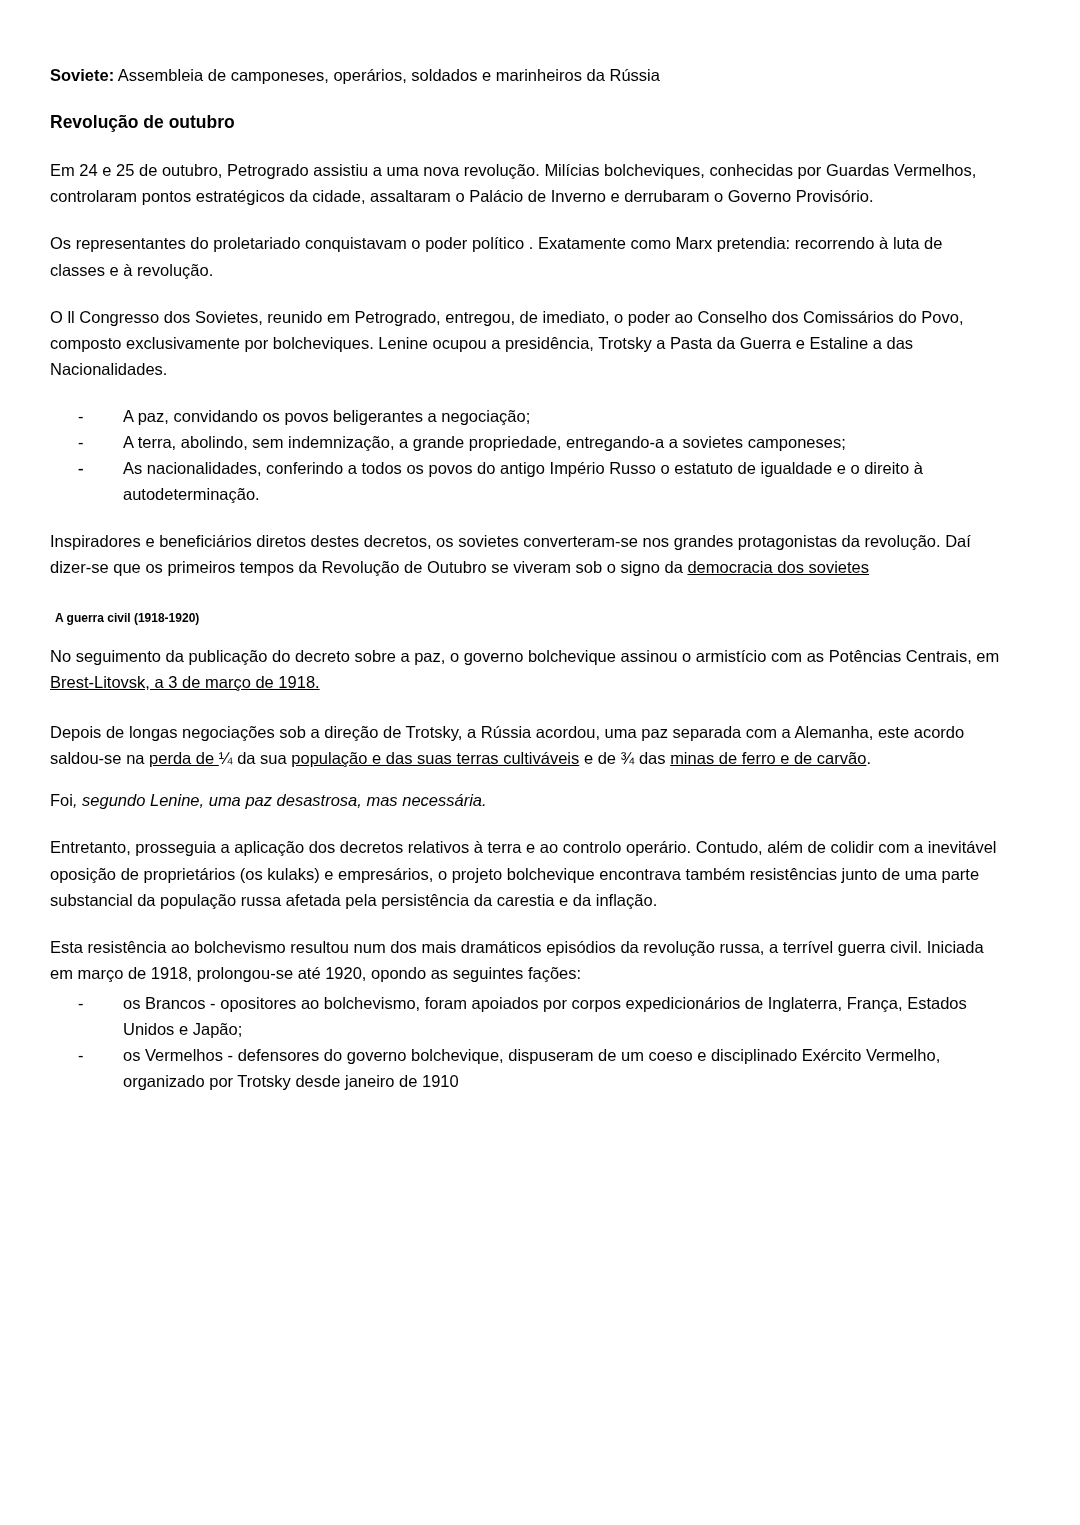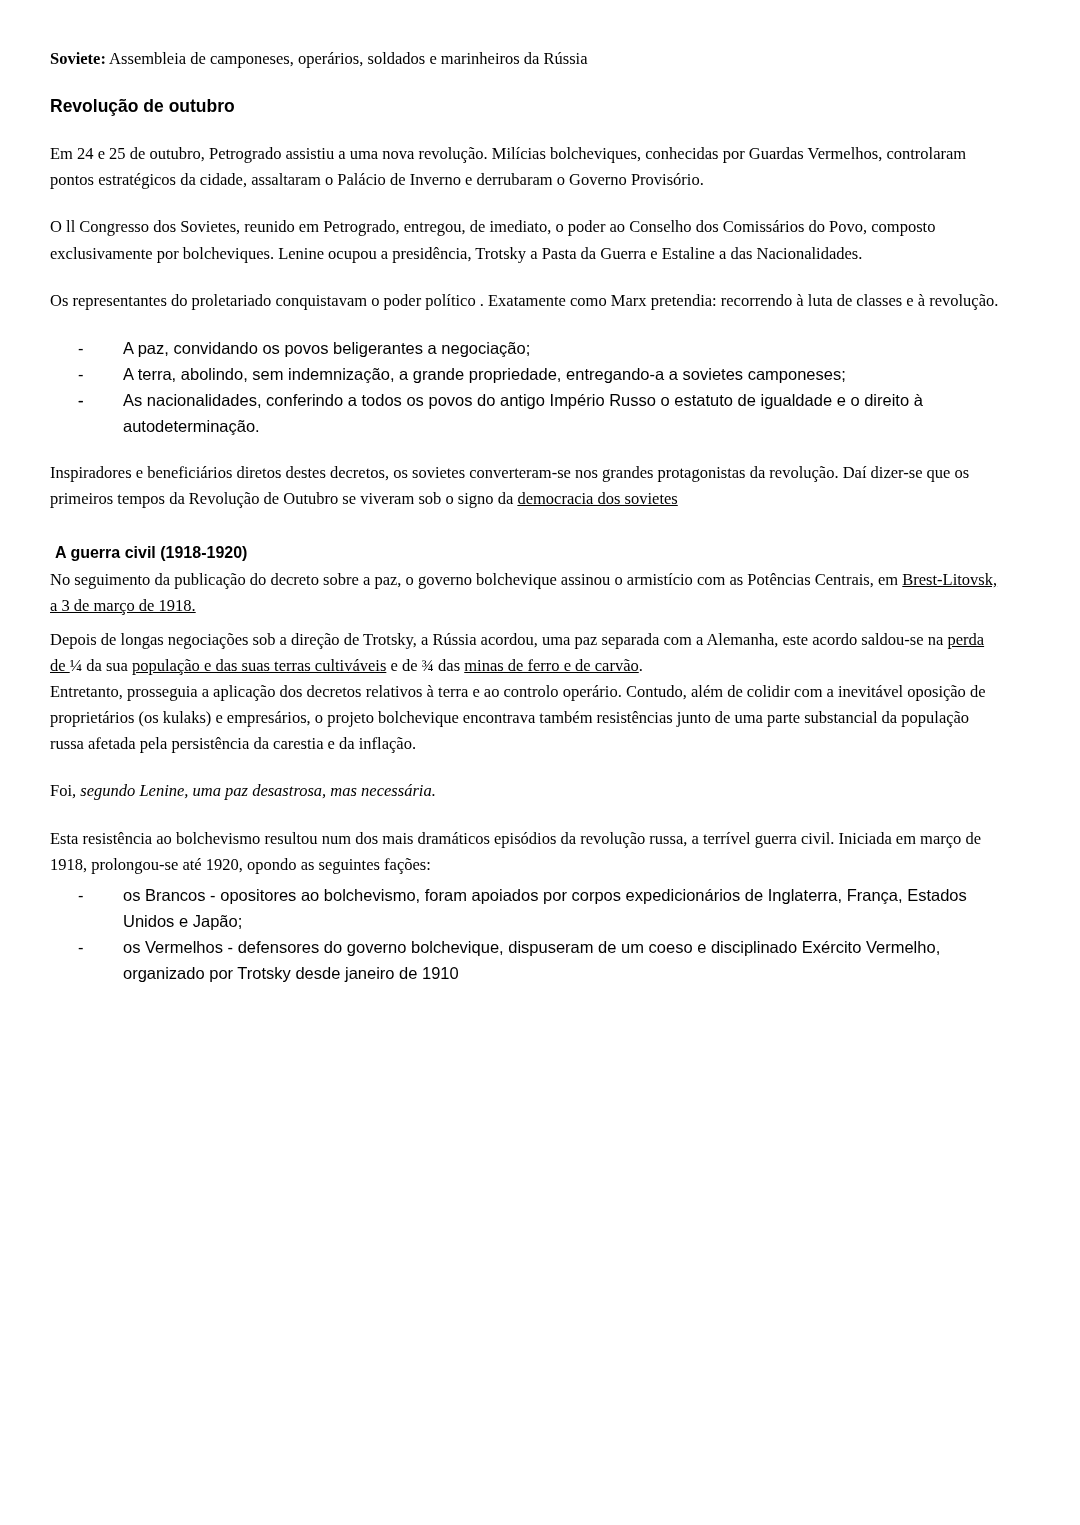--- a/index.html
+++ b/index.html
@@ -17,40 +17,39 @@
     box-sizing: border-box;
     padding: 46px 78px 40px 50px;
     background: #ffffff;
     position: relative;
   }
   .doc {
     font-size: 16.5px;
     line-height: 1.58;
   }
   p {
-    margin: 0 0 21px 0;
-    font-family: Liberation Serif, serif;
+    margin: 16px 0 21px 0;
   }
   p.tight {
     margin-bottom: 0;
   }
   p.tight2 {
     margin-bottom: 4px;
   }
   .bold {
     font-weight: bold;
   }
   h2.heading {
     font-size: 17.5px;
     font-weight: bold;
     margin: 0 0 22px 0;
     line-height: 1.5;
   }
   h2.heading-civil {
-    font-size: 16px;
+    font-size: 12px;
     font-weight: bold;
     margin: 0 0 2px 0;
     line-height: 1.5;
     padding-left: 5px;
   }
   .u {
     text-decoration: underline;
   }
   .it {
     font-style: italic;
@@ -82,23 +81,23 @@
   <div class="doc">
 
     <p>
       <span class="bold">Soviete:</span><span> Assembleia de camponeses, operários, soldados e marinheiros da Rússia</span>
     </p>
 
     <h2 class="heading">Revolução de outubro</h2>
 
     <p>Em 24 e 25 de outubro, Petrogrado assistiu a uma nova revolução. Milícias bolcheviques, conhecidas por Guardas Vermelhos, controlaram pontos estratégicos da cidade, assaltaram o Palácio de Inverno e derrubaram o Governo Provisório.</p>
 
+    <p>Os representantes do proletariado conquistavam o poder político . Exatamente como Marx pretendia: recorrendo à luta de classes e à revolução.</p>
+
     <p>O ll Congresso dos Sovietes, reunido em Petrogrado, entregou, de imediato, o poder ao Conselho dos Comissários do Povo, composto exclusivamente por bolcheviques. Lenine ocupou a presidência, Trotsky a Pasta da Guerra e Estaline a das Nacionalidades.</p>
-
-    <p>Os representantes do proletariado conquistavam o poder político . Exatamente como Marx pretendia: recorrendo à luta de classes e à revolução.</p>
 
 
     <ul class="dashlist">
       <li>
         <span class="dash">-</span>
         <span>A paz, convidando os povos beligerantes a negociação;</span>
       </li>
       <li>
         <span class="dash">-</span>
         <span>A terra, abolindo, sem indemnização, a grande propriedade, entregando-a a sovietes camponeses;</span>
@@ -123,25 +122,25 @@
     <p class="tight">
       <span>No seguimento da publicação do decreto sobre a paz, o governo bolchevique assinou o armistício com as Potências Centrais, em </span><span class="u">Brest-Litovsk, a 3 de março de 1918.</span>
     </p>
 
     <div class="spacer-sm"></div>
 
     <p class="tight">
       <span> Depois de longas negociações sob a direção de Trotsky, a Rússia acordou, uma paz separada com a Alemanha, este acordo saldou-se na </span><span class="u">perda de </span><span>¼ da sua </span><span class="u">população e das suas terras cultiváveis</span><span> e de ¾ das </span><span class="u">minas de ferro e de carvão</span><span>.</span>
     </p>
 
-    <p>Entretanto, prosseguia a aplicação dos decretos relativos à terra e ao controlo operário. Contudo, além de colidir com a inevitável oposição de proprietários (os kulaks) e empresários, o projeto bolchevique encontrava também resistências junto de uma parte substancial da população russa afetada pela persistência da carestia e da inflação.</p>
-
     <p>
       <span> Foi</span><span class="it">, segundo Lenine, uma paz desastrosa, mas necessária.</span>
     </p>
+
+    <p>Entretanto, prosseguia a aplicação dos decretos relativos à terra e ao controlo operário. Contudo, além de colidir com a inevitável oposição de proprietários (os kulaks) e empresários, o projeto bolchevique encontrava também resistências junto de uma parte substancial da população russa afetada pela persistência da carestia e da inflação.</p>
 
 
     <p class="tight2">Esta resistência ao bolchevismo resultou num dos mais dramáticos episódios da revolução russa, a terrível guerra civil.  Iniciada em março de 1918, prolongou-se até 1920, opondo as seguintes fações:</p>
 
     <ul class="dashlist">
       <li>
         <span class="dash">-</span>
         <span>os Brancos - opositores ao bolchevismo, foram apoiados por corpos expedicionários de Inglaterra, França, Estados Unidos e Japão;</span>
       </li>
       <li>

